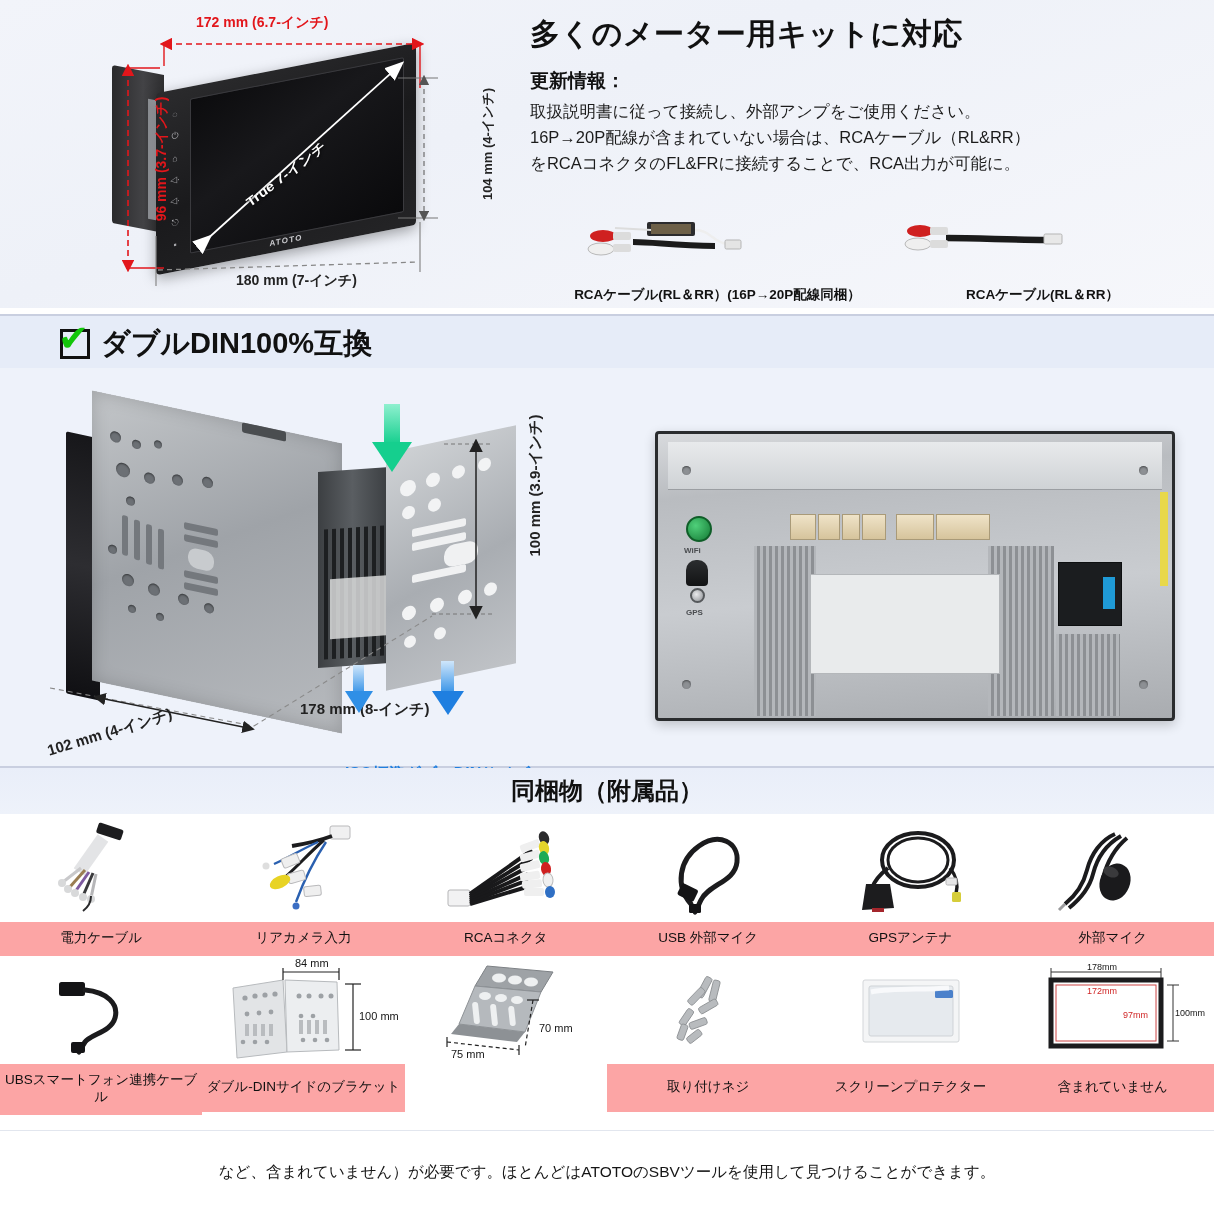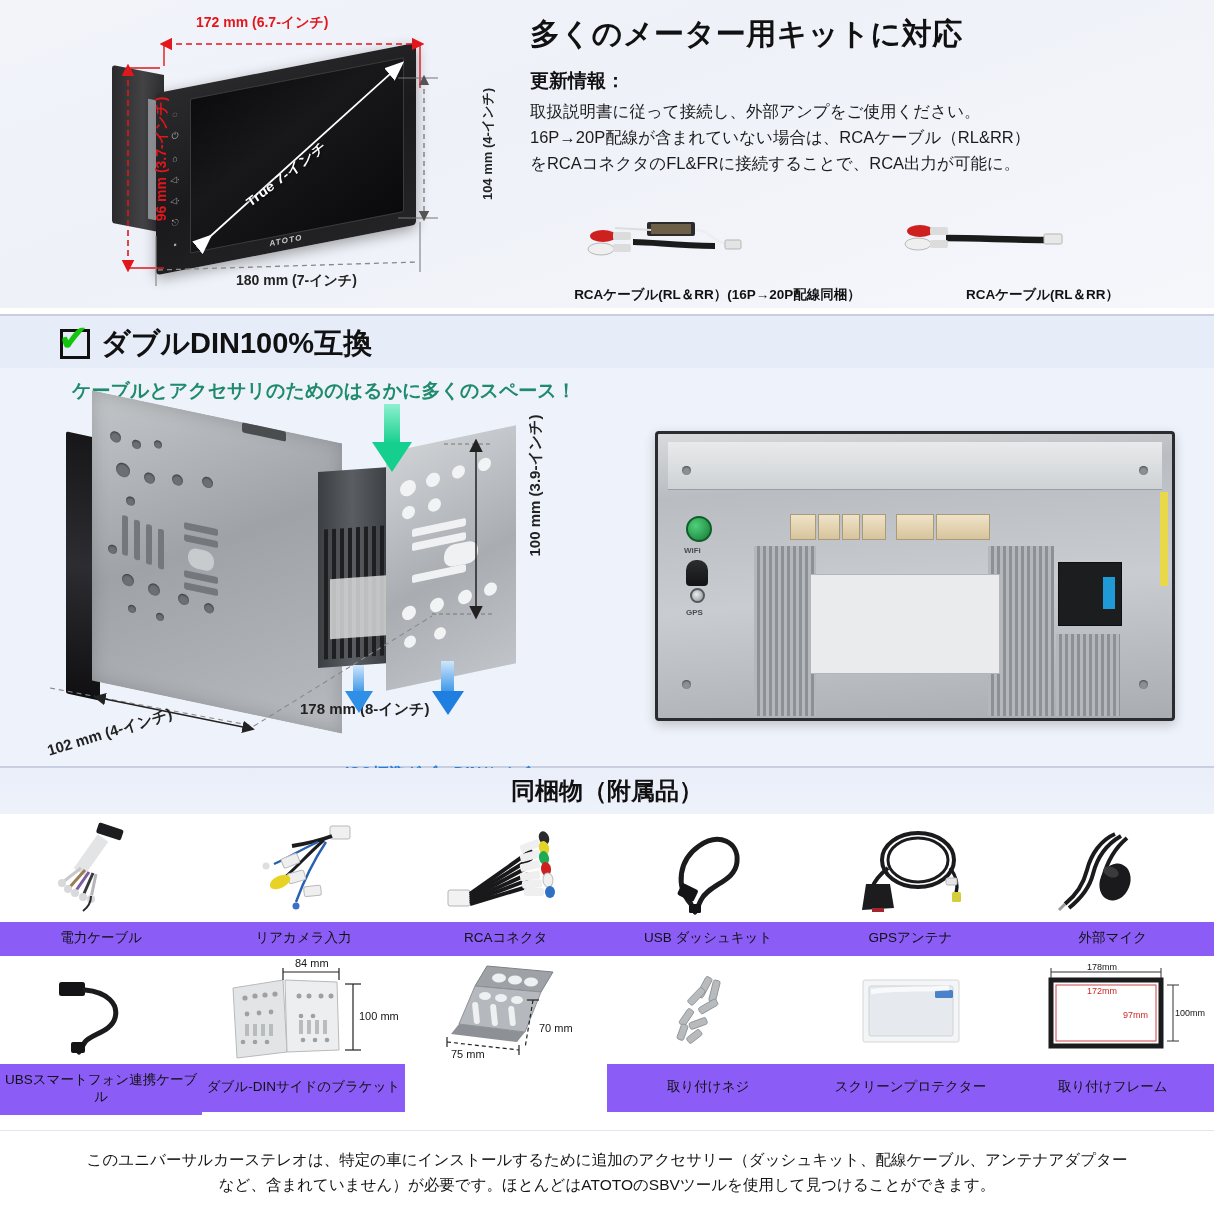--- a/index.html
+++ b/index.html
@@ -166,21 +166,21 @@
   .acc-grid {
     position:absolute; left:0; top:46px; width:1214px;
   }
   .acc-row { display:flex; width:1214px; }
   .acc-cell { flex:1; text-align:center; }
   .acc-img {
     height:108px; display:flex; align-items:center; justify-content:center;
     position:relative;
   }
   .acc-band {
-    background:#8b5cf6; padding:7px 4px 9px;
+    background:#fca5a5; padding:7px 4px 9px;
     display:flex; align-items:center; justify-content:center;
   }
   .acc-cap { font-size:13.5px; line-height:1.3; color:#111; }
   .row2 .acc-band { min-height:48px; }
 
   
   .footer {
     position:absolute; left:0; top:1130px; width:1214px; height:84px;
     background:#fff; display:flex; flex-direction:column;
     align-items:center; justify-content:center; padding:0 36px;
@@ -307,21 +307,20 @@
   <div class="rule"></div>
 
   <div class="sec2">
     <div class="sec2-band"></div>
     <div class="chk-wrap">
       <div class="chkbox">
         <div class="chkmark">✔</div>
       </div>
       <div class="sec2-title">ダブルDIN100%互換</div>
     </div>
-    <div class="sec2-sub">ケーブルとアクセサリのためのはるかに多くのスペース！</div>
 
     <div class="chassis-wrap">
       <div class="ch-face"></div>
       <div class="ch-body">
         <div class="ch-holes">
           <div class="hole" style="left:18px;top:36px;width:11px;height:11px"></div>
           <div class="hole" style="left:40px;top:40px;width:9px;height:9px"></div>
           <div class="hole" style="left:62px;top:36px;width:8px;height:8px"></div>
           <div class="hole" style="left:24px;top:66px;width:14px;height:14px"></div>
           <div class="hole" style="left:52px;top:70px;width:11px;height:11px"></div>
@@ -556,21 +555,21 @@
 
         <div class="acc-cell">
           <div class="acc-img">
             <svg width="110" height="96" viewBox="0 0 110 96">
               <path d="M38,84 C22,66 26,40 46,26 C66,12 86,22 84,42 C82,62 56,64 48,80 C44,88 44,90 42,92" stroke="#1b1b1d" stroke-width="5" fill="none" stroke-linecap="round"></path>
               <rect x="26" y="66" width="18" height="13" rx="2.5" fill="#141416" transform="rotate(26 35 72)"></rect>
               <rect x="36" y="84" width="12" height="9" rx="1.5" fill="#141416"></rect>
             </svg>
           </div>
           <div class="acc-band">
-              <div class="acc-cap">USB ダッシュキット</div>
+              <div class="acc-cap">USB 外部マイク</div>
             </div>
         </div>
 
         <div class="acc-cell">
           <div class="acc-img">
             <svg width="140" height="96" viewBox="0 0 140 96">
               <ellipse cx="78" cy="40" rx="36" ry="27" fill="none" stroke="#1b1b1d" stroke-width="4"></ellipse>
               <ellipse cx="78" cy="40" rx="30" ry="22" fill="none" stroke="#1b1b1d" stroke-width="3"></ellipse>
               <path d="M48,48 C38,56 34,62 32,68" stroke="#1b1b1d" stroke-width="4" fill="none"></path>
               <path d="M110,48 C118,58 118,66 116,74" stroke="#1b1b1d" stroke-width="3.5" fill="none"></path>
@@ -741,25 +740,24 @@
               <line x1="150" y1="27" x2="150" y2="83" stroke="#333" stroke-width="1"></line>
               <line x1="144" y1="27" x2="156" y2="27" stroke="#333" stroke-width="1"></line>
               <line x1="144" y1="83" x2="156" y2="83" stroke="#333" stroke-width="1"></line>
               <text x="64" y="12" font-family="Liberation Sans" font-size="9" fill="#161616">178mm</text>
               <text x="64" y="36" font-family="Liberation Sans" font-size="9" fill="#d02626">172mm</text>
               <text x="100" y="60" font-family="Liberation Sans" font-size="9" fill="#d02626">97mm</text>
               <text x="152" y="58" font-family="Liberation Sans" font-size="9" fill="#161616">100mm</text>
             </svg>
           </div>
           <div class="acc-band">
-              <div class="acc-cap">取り付けフレーム</div>
+              <div class="acc-cap">含まれていません</div>
             </div>
         </div>
       </div>
     </div>
   </div>
 
   <div class="footer">
-    <p>このユニバーサルカーステレオは、特定の車にインストールするために追加のアクセサリー（ダッシュキット、配線ケーブル、アンテナアダプター</p>
     <p>など、含まれていません）が必要です。ほとんどはATOTOのSBVツールを使用して見つけることができます。</p>
   </div>
 
 </div>
 
 </body></html>

